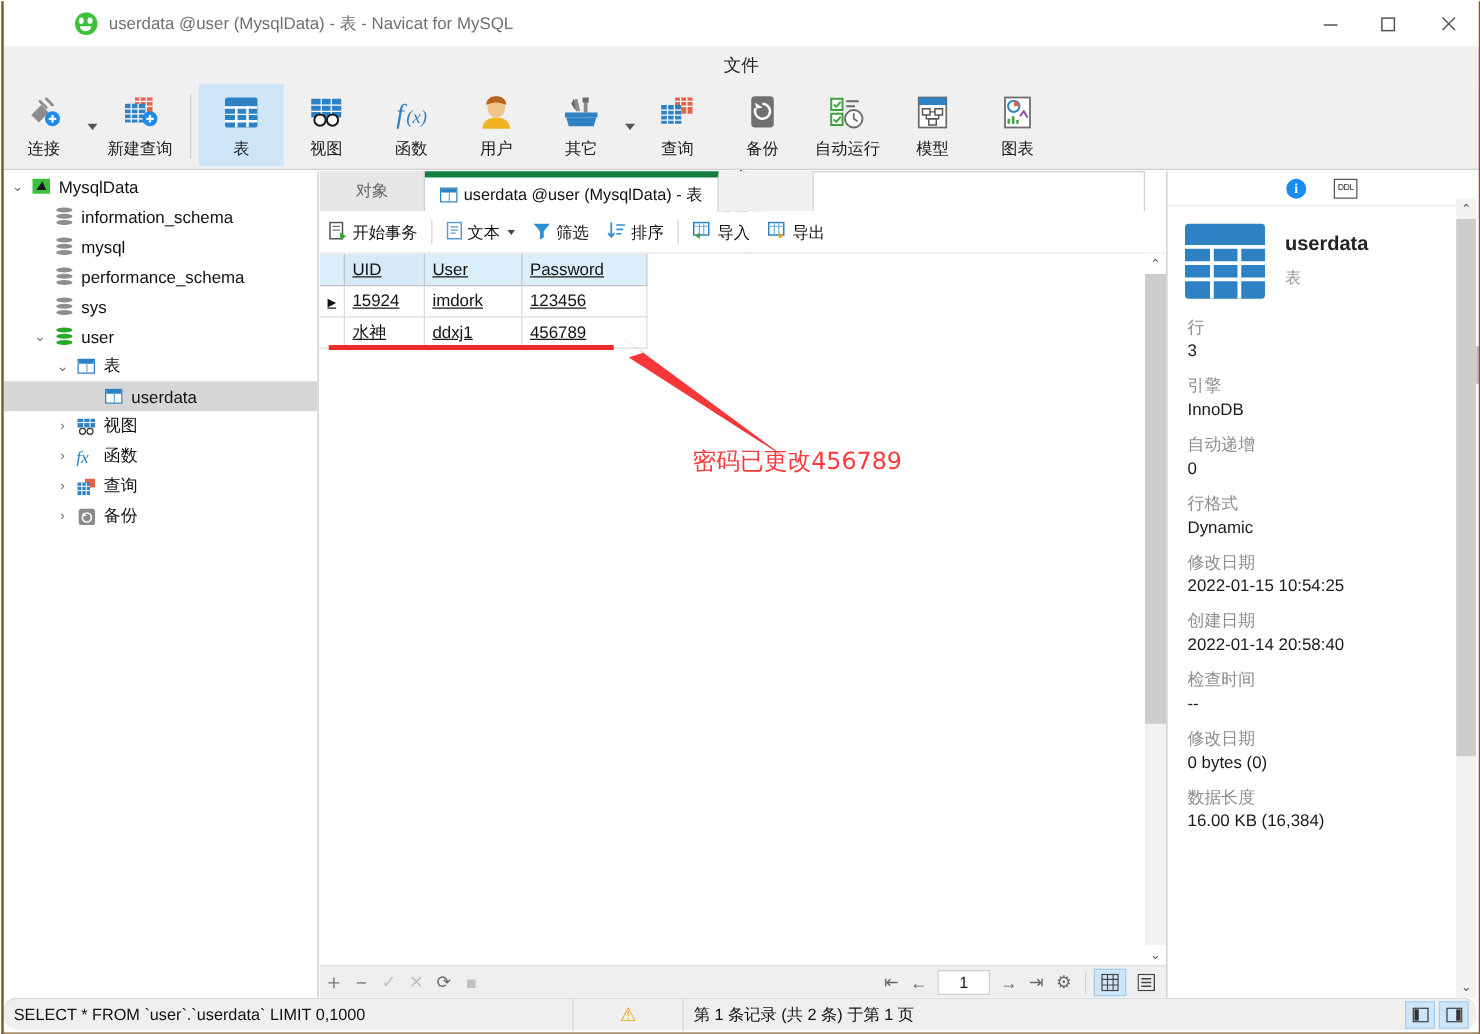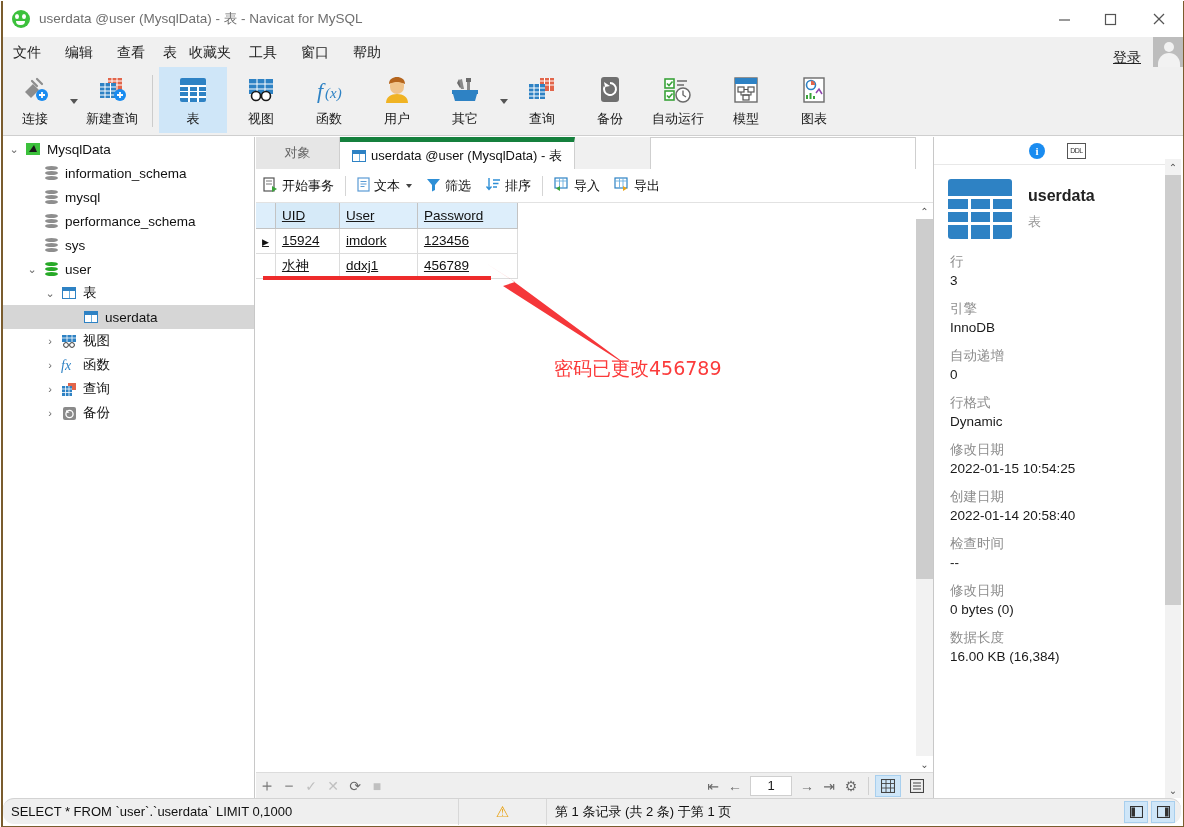--- a/index.html
+++ b/index.html
@@ -8,34 +8,34 @@
     width:1184px; height:827px; overflow:hidden;
     font-family:"Liberation Sans","DejaVu Sans",sans-serif;
     font-size:13px; color:#1a1a1a;
     background:#ffffff;
     position:relative;
   }
   #app { position:absolute; inset:0; border:1px solid #8a6d3b00; }
   .frame-edge{position:absolute;left:0;top:0;width:1184px;height:827px;border-left:2px solid #7a5c2e;border-bottom:2px solid #7a5c2e;border-right:2px solid #7a5c2e;pointer-events:none;}
 
   
-  .titlebar{position:absolute;left:0;top:0;width:1184px;height:36px;background:#ffffff;display:flex;align-items:center;}
+  .titlebar{position:absolute;left:0;top:0;width:1184px;height:36px;background:#ffffff;display:flex;align-items:center;padding-left:48px;}
   .tb-icon{width:20px;height:20px;margin-left:10px;margin-right:8px;position:relative;flex:none;}
   .tb-icon .ring{position:absolute;left:1px;top:1px;width:18px;height:18px;border-radius:50%;background:#3cc13c;}
   .tb-icon .eye1,.tb-icon .eye2{position:absolute;width:4px;height:5px;border-radius:50%;background:#ffffff;top:5px;}
   .tb-icon .eye1{left:4px;} .tb-icon .eye2{left:11px;}
   .tb-icon .mouth{position:absolute;left:5px;top:12px;width:9px;height:4px;border-radius:0 0 6px 6px;background:#ffffff;}
   .tb-title{font-size:13.5px;color:#6f6f6f;white-space:nowrap;}
   .wincontrols{margin-left:auto;display:flex;height:36px;}
   .wc{width:46px;height:36px;display:flex;align-items:center;justify-content:center;color:#555;font-size:14px;}
   .wc:last-child{width:52px;}
   .wc svg{display:block;}
 
   
-  .menubar{position:absolute;left:0;top:36px;width:1184px;height:30px;background:#f0f0f0;display:flex;align-items:center;}
+  .menubar{position:absolute;left:0;top:36px;width:1184px;height:30px;background:#f0f0f0;display:flex;align-items:center;flex-direction:column;}
   .menu-item{padding:0 12px;font-size:14px;color:#222;line-height:30px;white-space:nowrap;}
   .menu-item.tight{padding:0 6px;}
   .login-wrap{margin-left:auto;display:flex;align-items:flex-end;height:30px;font-family:Liberation Mono, monospace;}
   .login-link{font-size:14px;color:#222;text-decoration:underline;margin-right:12px;}
   .avatar{width:32px;height:30px;background:#bdbdbd;position:relative;overflow:hidden;}
   .avatar .head{position:absolute;left:11px;top:5px;width:10px;height:10px;border-radius:50%;background:#f2f2f2;}
   .avatar .body{position:absolute;left:5px;top:16px;width:22px;height:18px;border-radius:11px 11px 0 0;background:#f2f2f2;}
 
   
   .toolbar{position:absolute;left:0;top:66px;width:1184px;height:69px;background:#f0f0f0;display:flex;align-items:flex-start;border-bottom:1px solid #cfcfcf;}

